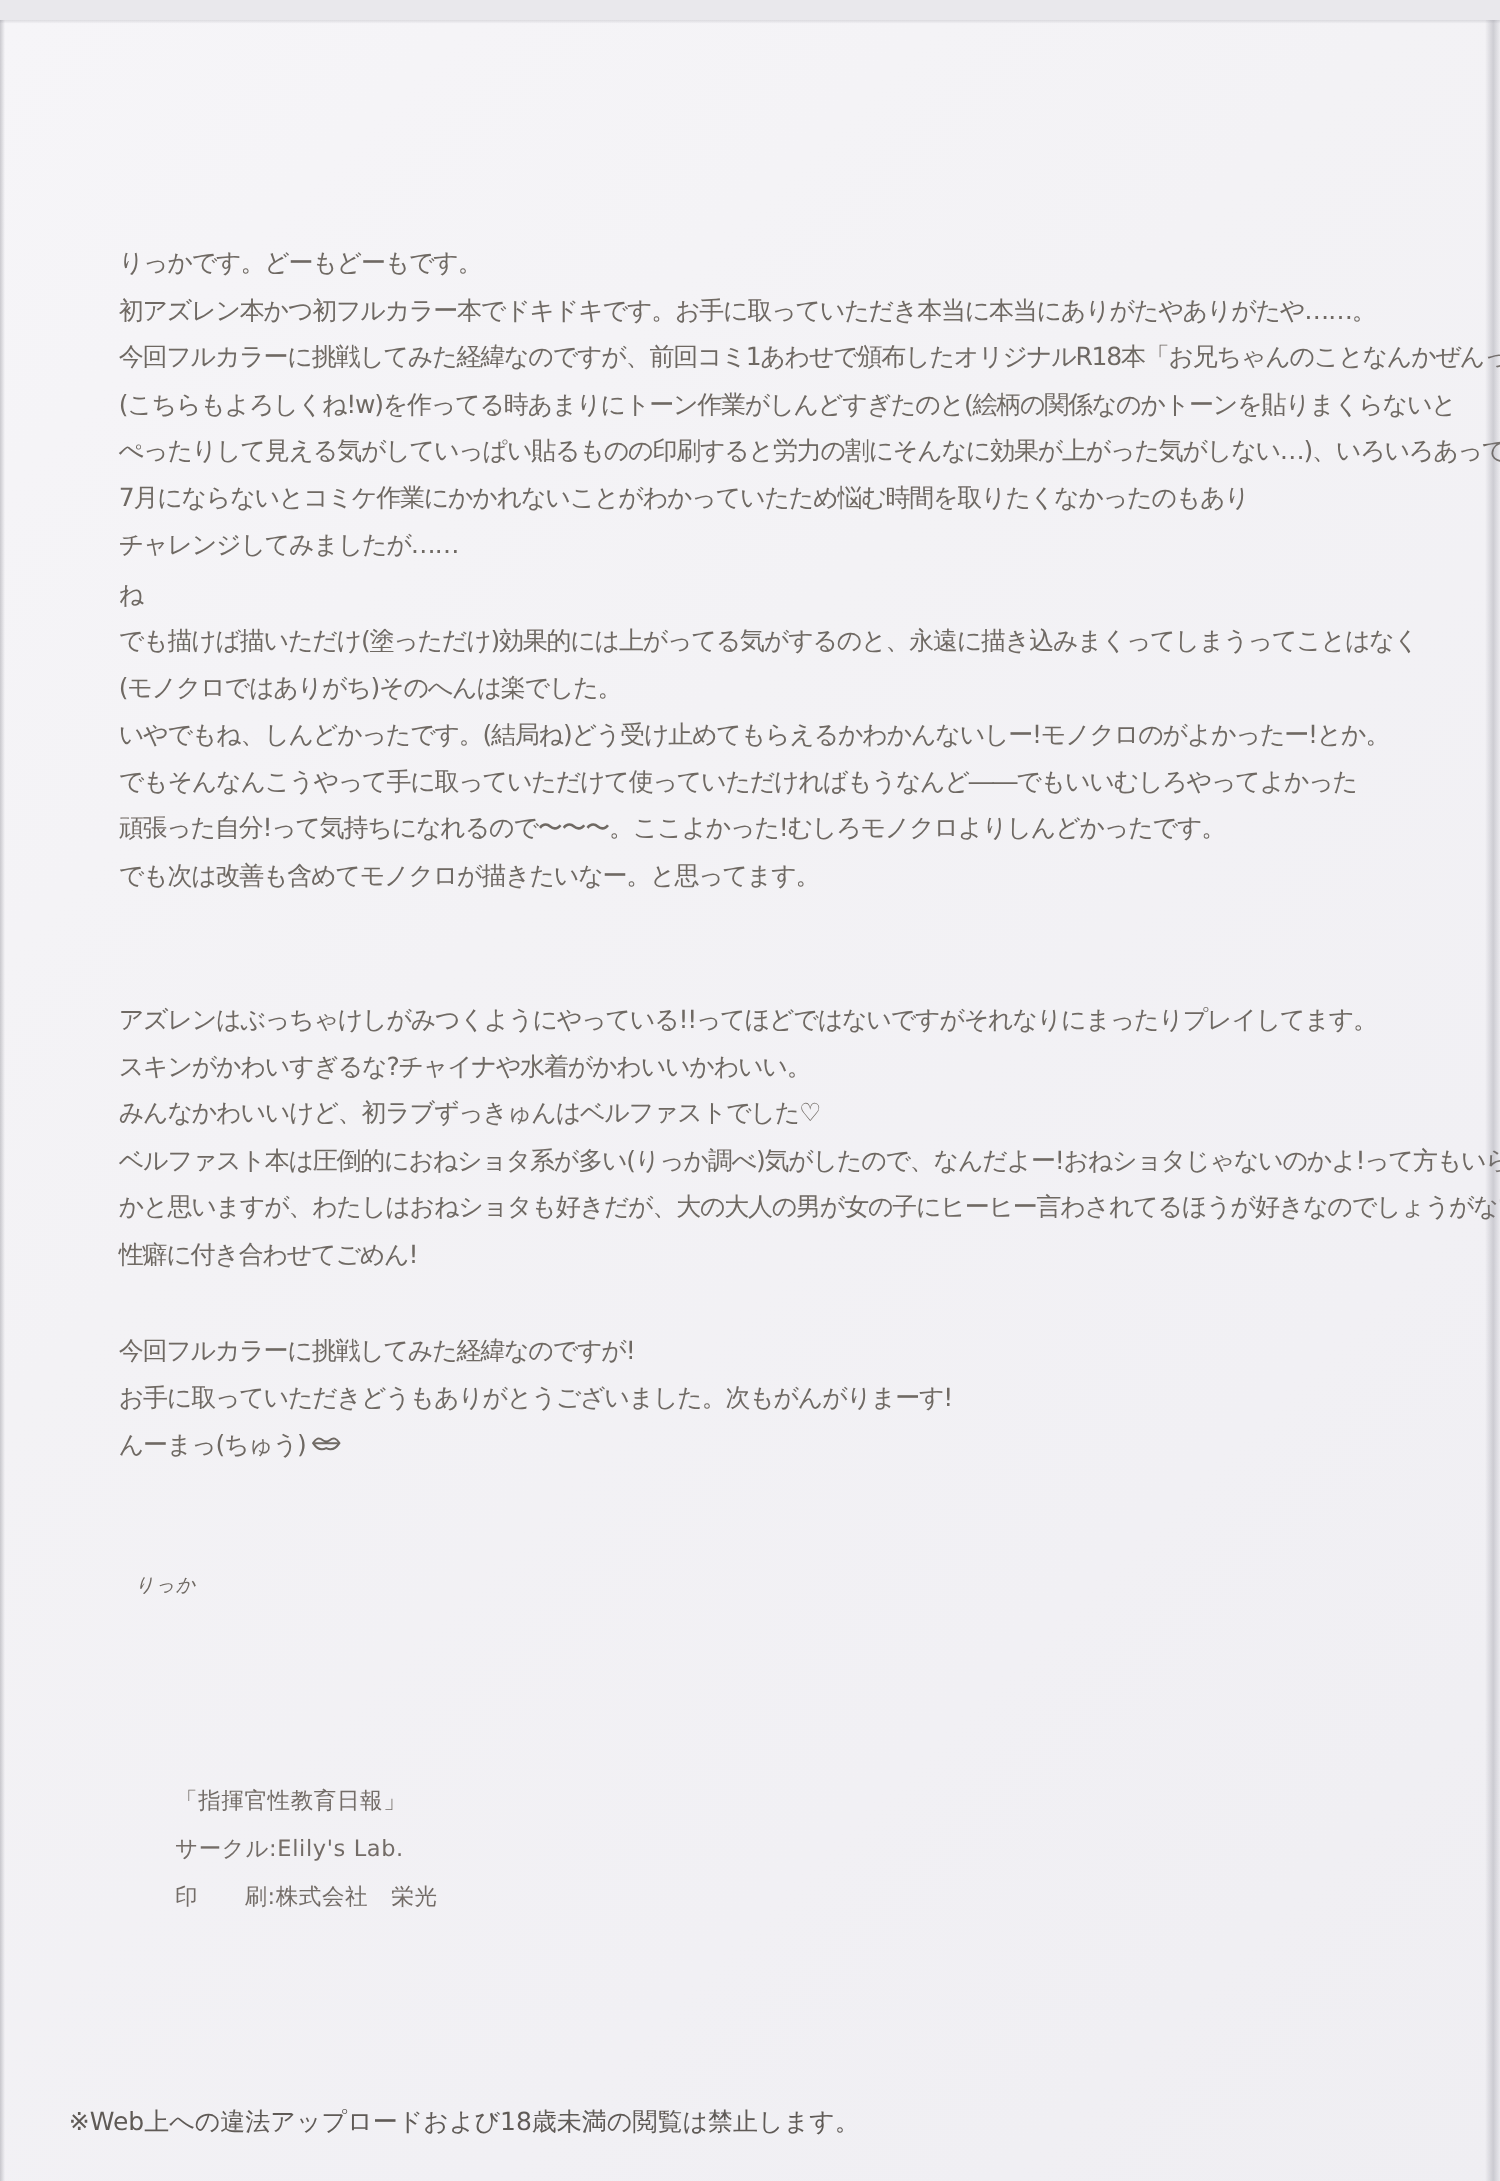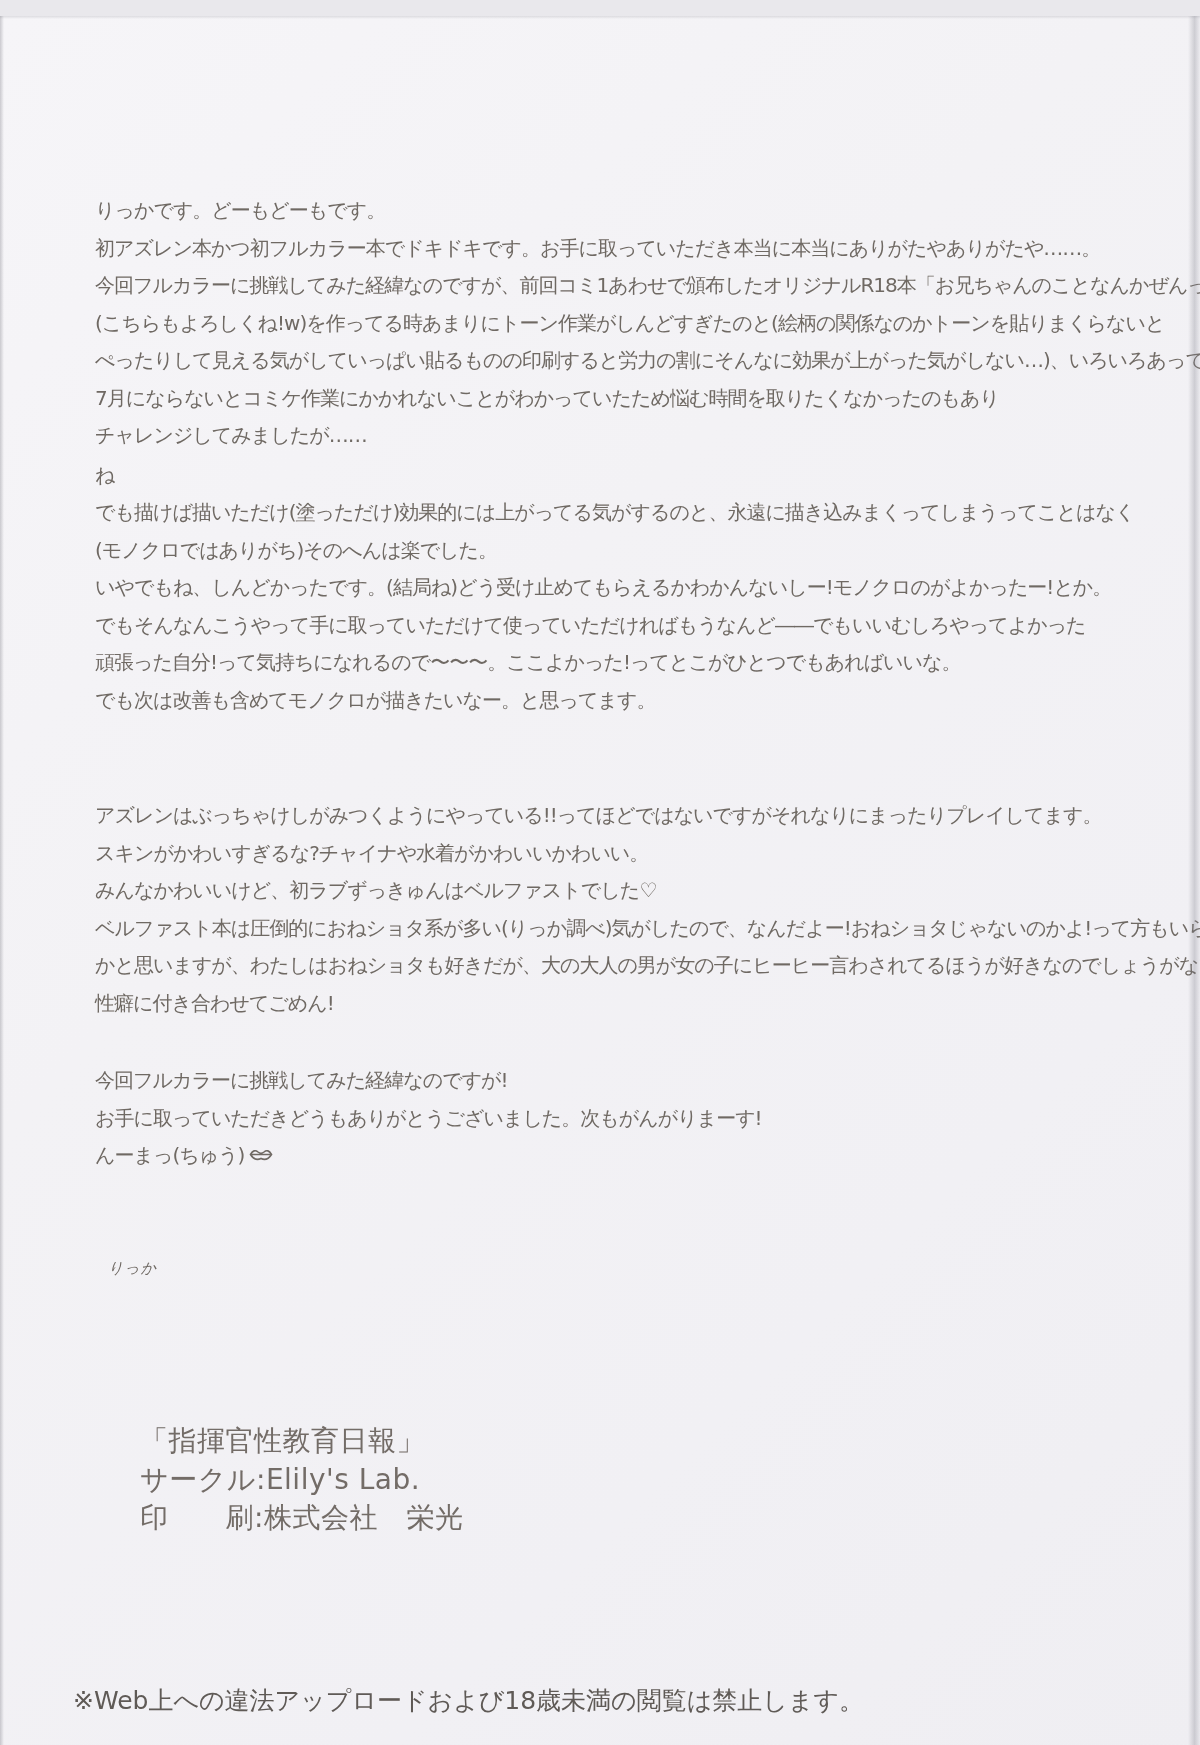--- a/index.html
+++ b/index.html
@@ -49,31 +49,31 @@
   .sig{
     position:absolute;left:108px;top:1234px;
     color:#6f6963;font-size:15px;letter-spacing:1px;line-height:37.5px;font-style:italic;
   }
   
   .kiss{display:inline-block;vertical-align:-3px;margin-left:4px;}
   
   .colophon{
     position:absolute;left:140px;top:1406px;
     color:#736c67;
-    font-size:28px;
+    font-size:18px;
     letter-spacing:0.5px;
     line-height:38.5px;
     white-space:nowrap;
   }
   .colophon .row{height:38.5px;}
   
   .warning{
-    position:absolute;left:73px;top:1668px;
+    position:absolute;left:55px;top:1668px;
     color:#5f5a56;
-    font-size:25px;
+    font-size:20px;
     letter-spacing:0px;
     white-space:nowrap;
   }
 </style>
 </head>
 <body>
 
 <div class="page">
 
   <div class="body-text" style="top:176px;">
@@ -88,21 +88,21 @@
 
   <div class="body-text" style="top:441px;">
     <div class="line">ね</div>
   </div>
 
   <div class="body-text" style="top:478px;">
     <div class="line">でも描けば描いただけ(塗っただけ)効果的には上がってる気がするのと、永遠に描き込みまくってしまうってことはなく</div>
     <div class="line">(モノクロではありがち)そのへんは楽でした。</div>
     <div class="line">いやでもね、しんどかったです。(結局ね)どう受け止めてもらえるかわかんないしー!モノクロのがよかったー!とか。</div>
     <div class="line">でもそんなんこうやって手に取っていただけて使っていただければもうなんど――でもいいむしろやってよかった</div>
-    <div class="line">頑張った自分!って気持ちになれるので〜〜〜。ここよかった!ってとこがひとつでもあればいいな。</div>
+    <div class="line">頑張った自分!って気持ちになれるので〜〜〜。ここよかった!むしろモノクロよりしんどかったです。</div>
     <div class="line">でも次は改善も含めてモノクロが描きたいなー。と思ってます。</div>
   </div>
 
   <div class="body-text" style="top:781px;">
     <div class="line">アズレンはぶっちゃけしがみつくようにやっている!!ってほどではないですがそれなりにまったりプレイしてます。</div>
     <div class="line">スキンがかわいすぎるな?チャイナや水着がかわいいかわいい。</div>
     <div class="line">みんなかわいいけど、初ラブずっきゅんはベルファストでした♡</div>
     <div class="line">ベルファスト本は圧倒的におねショタ系が多い(りっか調べ)気がしたので、なんだよー!おねショタじゃないのかよ!って方もいらっしゃる</div>
     <div class="line">かと思いますが、わたしはおねショタも好きだが、大の大人の男が女の子にヒーヒー言わされてるほうが好きなのでしょうがないな!</div>
     <div class="line">性癖に付き合わせてごめん!</div>

